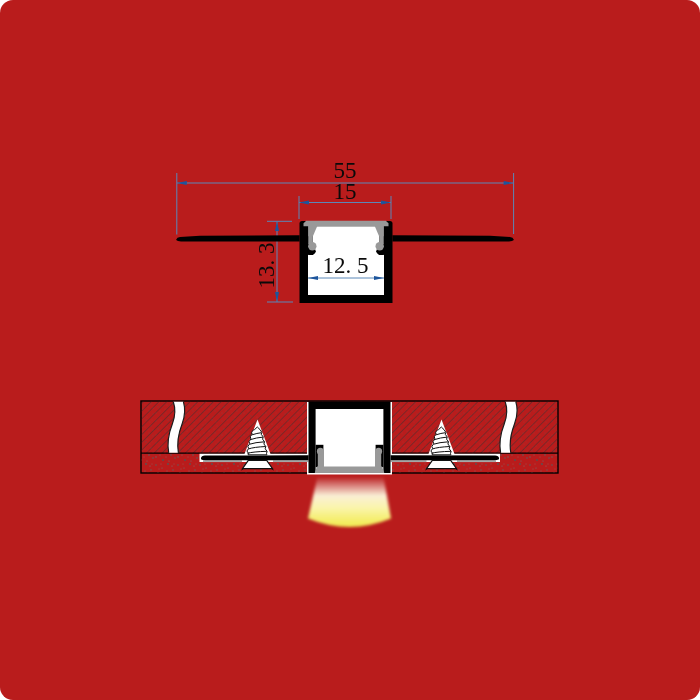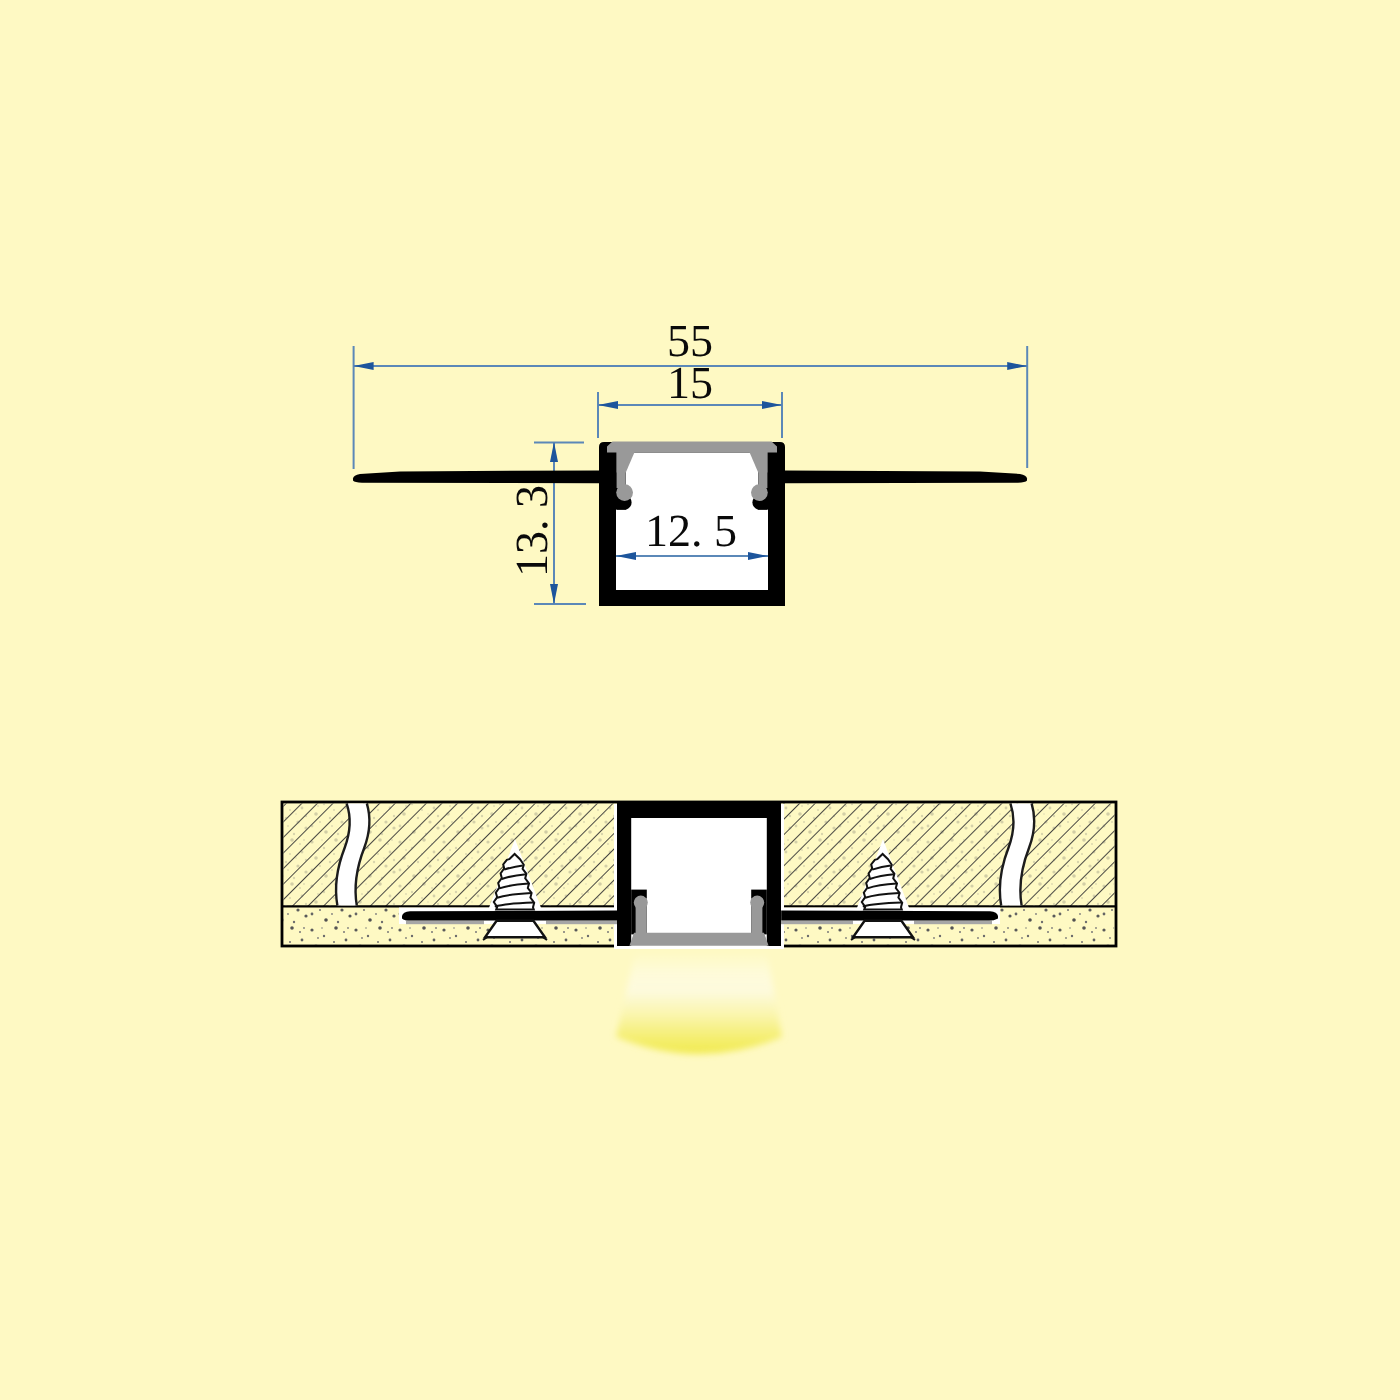--- a/index.html
+++ b/index.html
@@ -1,16 +1,16 @@
 <!DOCTYPE html>
 <html><head>
 <meta charset="utf-8">
 <style>
   html,body{margin:0;padding:0;background:#ffffff;}
-  .wrap{width:700px;height:700px;position:relative;background:#fef9c3;overflow:hidden;}
+  .wrap{width:700px;height:700px;position:relative;background:#b91c1c;overflow:hidden;border-radius:13px;}
   text{font-family:"Liberation Serif",serif;fill:#0a0a0a;}
 </style>
 </head>
 <body>
 <div class="wrap">
 <svg width="700" height="700" viewBox="0 0 700 700" xmlns="http://www.w3.org/2000/svg">
 <defs>
   <pattern id="hatch" patternUnits="userSpaceOnUse" width="5.5" height="5.5" patternTransform="rotate(45)">
     <line x1="0" y1="0" x2="0" y2="5.5" stroke="#333" stroke-width="0.9"></line>
   </pattern>

